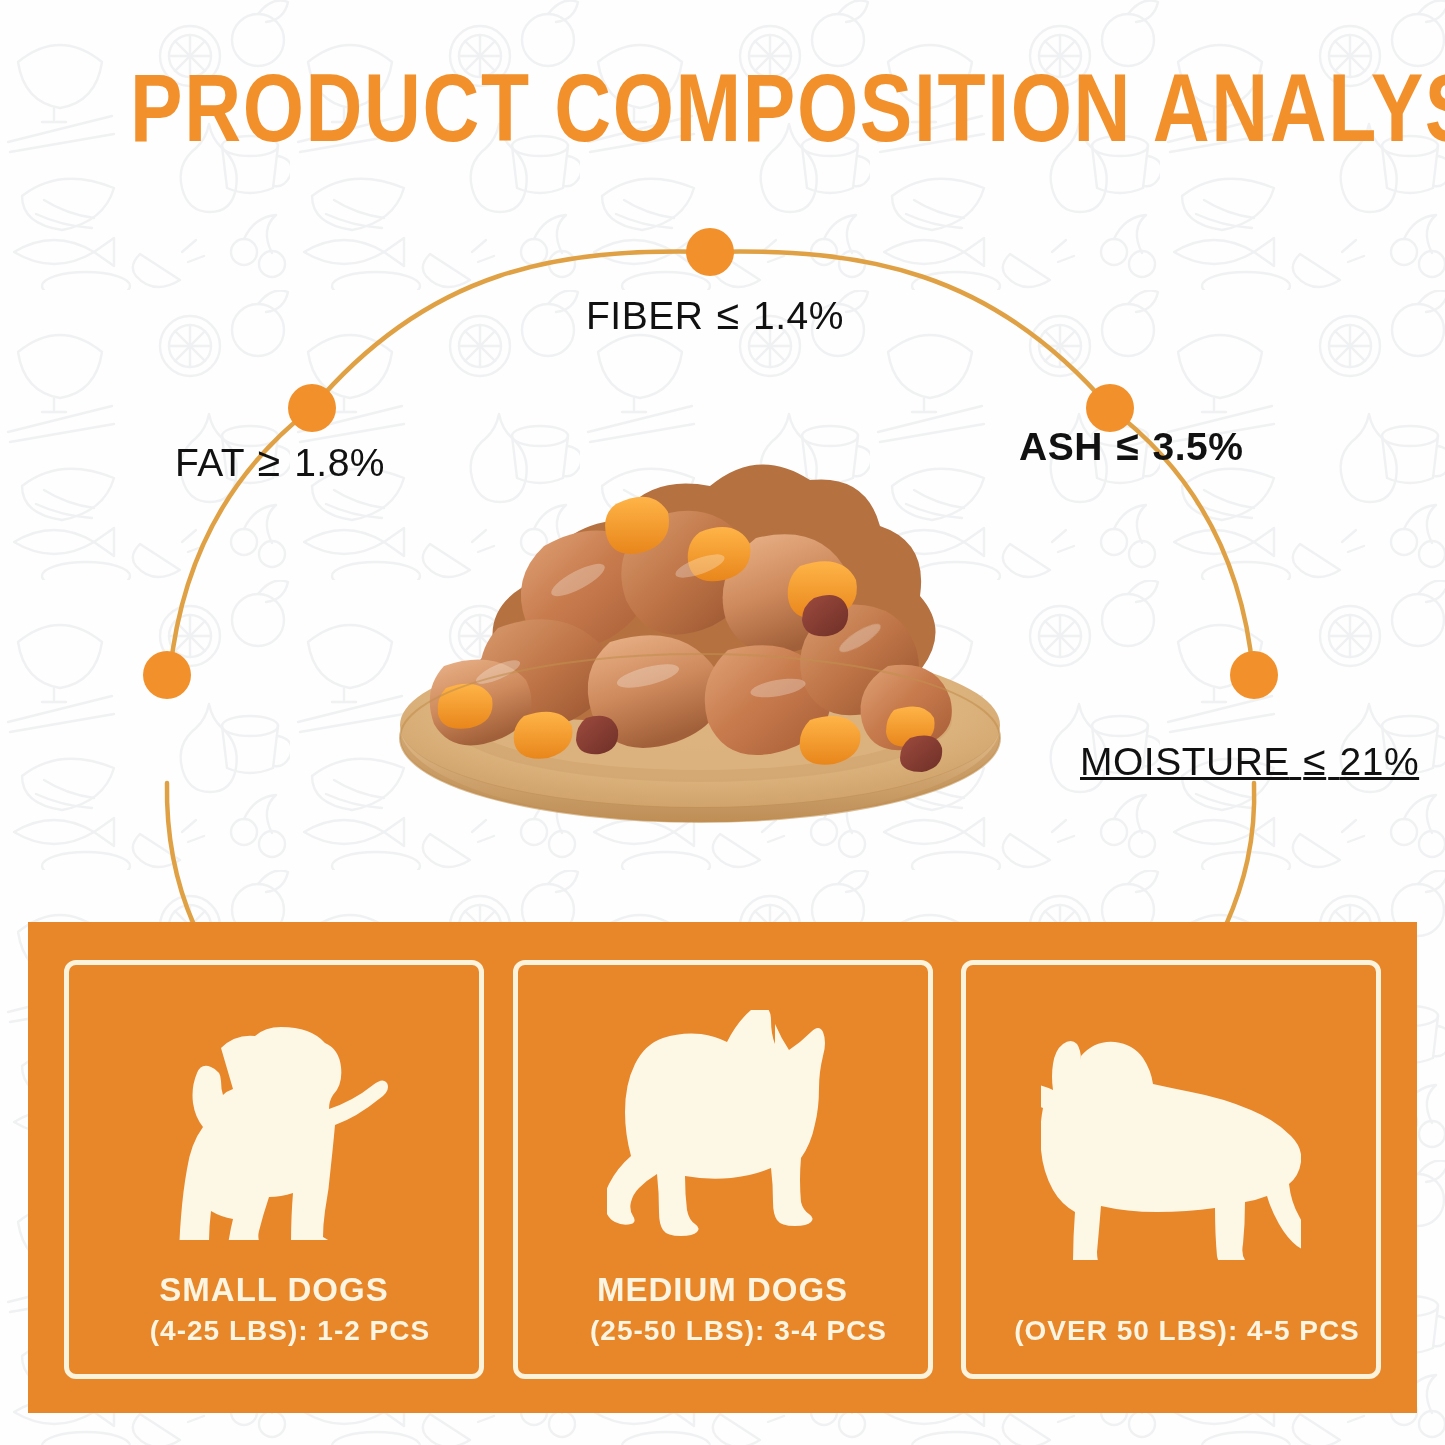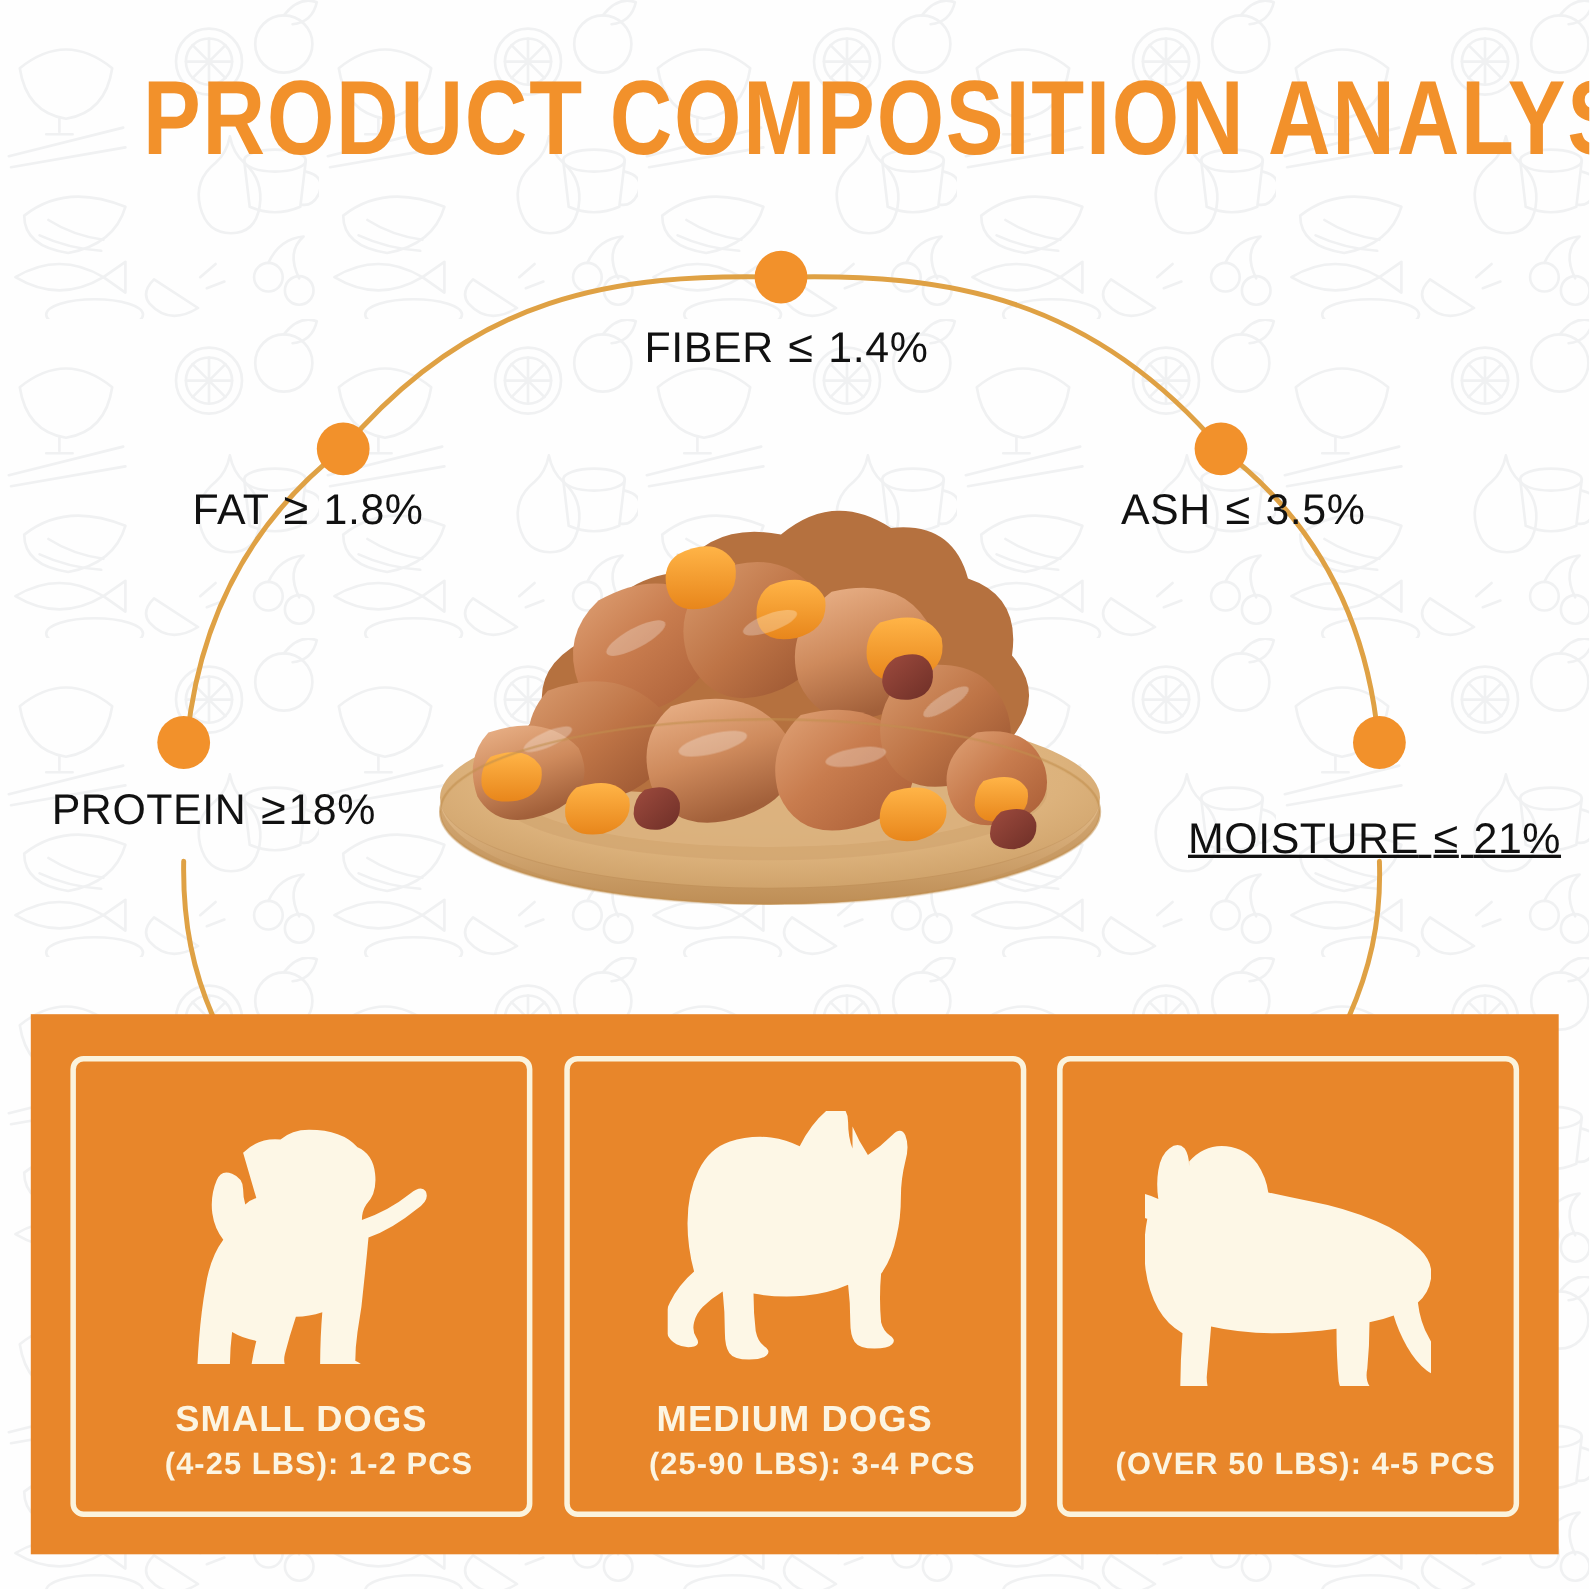--- a/index.html
+++ b/index.html
@@ -67,21 +67,21 @@
     font-family: "Liberation Sans", sans-serif;
     letter-spacing: 0.5px;
   }
   .nutrient-label .op {
     font-size: 41px;
     padding: 0 2px;
   }
 
   #label-fiber    { top: 293px;  left: 586px; }
   #label-fat      { top: 440px;  left: 175px; }
-  #label-ash      { top: 440px;  left: 1019px; }
+  #label-ash      { top: 424px;  left: 1019px; font-weight: bold; }
   #label-protein  { top: 713px;  left: 47px; }
   #label-moisture { top: 739px;  left: 1080px; text-decoration: underline; }
 
   
   #product-photo {
     position: absolute;
     z-index: 3;
     left: 348px;
     top: 420px;
     width: 700px;
@@ -311,24 +311,20 @@
     <span class="op">≥</span>
     <span>1.8%</span>
   </div>
 
   <div class="nutrient-label" id="label-ash">
     <span>ASH</span>
     <span class="op">≤</span>
     <span>3.5%</span>
   </div>
 
-  <div class="nutrient-label" id="label-protein">
-    <span>PROTEIN</span>
-    <span class="op">≥</span><span>18%</span>
-  </div>
 
   <div class="nutrient-label" id="label-moisture">
     <span>MOISTURE</span>
     <span class="op">≤</span>
     <span>21%</span>
   </div>
 
   <div id="feeding-panel">
 
     <div class="feeding-card">
@@ -344,21 +340,21 @@
     </div>
 
     <div class="feeding-card">
       <div class="card-icon">
         <svg width="232" height="230" viewBox="0 0 232 230" aria-hidden="true">
           <path fill="#FDF7E6" d="M168 14 q6 14 14 26 q12 -8 22 -18 q8 -8 12 0 q4 10 0 24 q-4 16 -4 32 q0 20 -4 36 q-4 20 -14 34 q-2 22 0 44 q2 8 8 12 q6 4 2 8 q-4 4 -16 4 q-14 0 -18 -6 q-4 -6 -4 -18 q0 -18 -2 -34 q-18 8 -40 10 q-24 2 -46 -2 q0 18 2 34 q2 10 8 14 q6 4 2 8 q-4 4 -16 4 q-14 0 -18 -6 q-4 -6 -4 -18 q0 -20 -2 -38 q-10 6 -18 14 q-6 6 -8 14 q-2 8 2 14 q4 6 -2 8 q-8 2 -16 -2 q-8 -4 -10 -14 q-2 -12 4 -24 q8 -16 22 -28 q-6 -22 -6 -44 q0 -28 10 -48 q10 -20 28 -26 q18 -6 38 -4 q14 2 26 8 q10 -20 24 -32 q8 -8 14 -4 q6 4 6 14 q0 14 4 24 z"></path>
         </svg>
       </div>
       <div class="card-text">
         <span class="card-title">MEDIUM DOGS</span>
-        <span class="card-sub">(25-90 LBS): 3-4 PCS</span>
+        <span class="card-sub">(25-50 LBS): 3-4 PCS</span>
       </div>
     </div>
 
     <div class="feeding-card">
       <div class="card-icon">
         <svg width="260" height="230" viewBox="0 0 260 230" aria-hidden="true">
           <path fill="#FDF7E6" d="M40 26 q14 -16 34 -14 q18 2 28 16 q8 12 10 26 q18 4 38 8 q32 6 60 18 q24 10 40 26 q12 12 10 26 q-2 14 -12 22 q2 18 10 32 q6 12 14 20 q6 8 0 12 q-8 4 -16 -2 q-10 -8 -18 -22 q-8 -14 -12 -28 q-10 4 -22 6 q0 22 -2 42 q-2 10 2 16 q6 6 0 10 q-8 4 -18 0 q-8 -4 -10 -14 q-2 -22 -2 -48 q-28 4 -58 4 q-30 0 -56 -6 q-2 24 -4 46 q0 10 4 16 q4 6 -2 10 q-8 4 -18 0 q-8 -4 -8 -14 q0 -26 2 -52 q-14 -8 -22 -22 q-10 -18 -12 -40 q-2 -22 2 -42 q-12 -4 -22 -10 q-8 -6 -2 -12 q6 -4 16 -2 q10 2 18 6 q-2 -14 0 -26 q2 -14 10 -20 q8 -6 14 0 q4 6 4 16 z"></path>
         </svg>
       </div>
       <div class="card-text">

